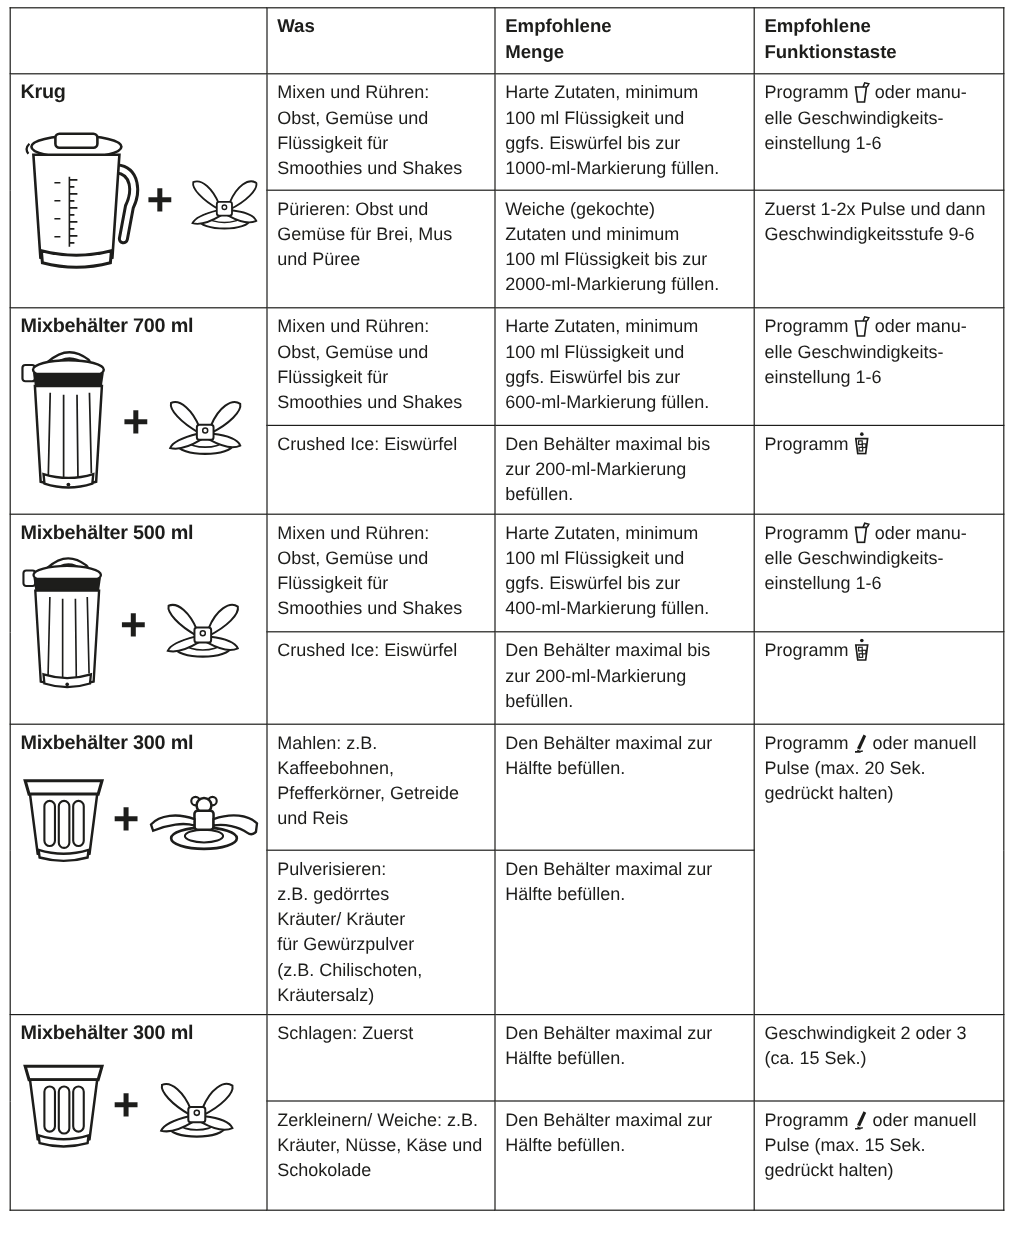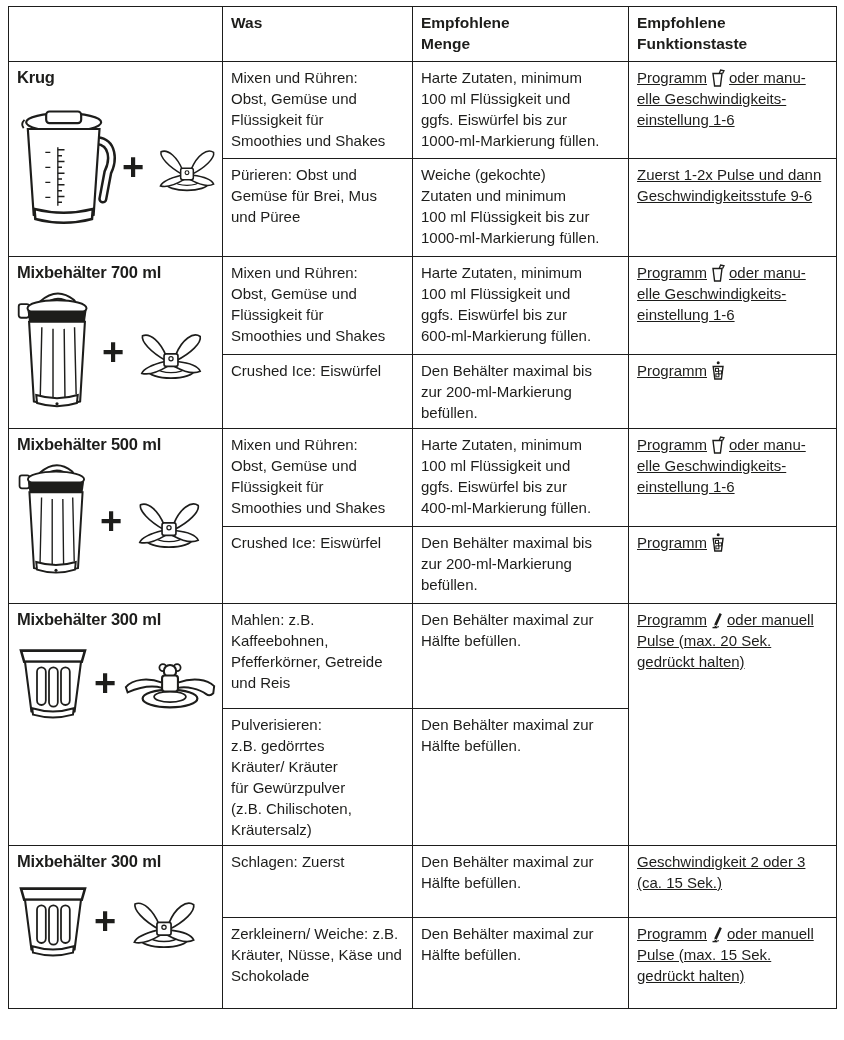--- a/index.html
+++ b/index.html
@@ -34,21 +34,21 @@
   .row-label{font-weight:700;font-size:16.5px;letter-spacing:-0.2px;}
   .figure{display:flex;align-items:center;gap:4px;}
   .fig-r1{margin-top:16px;}
   .fig-r2{margin-top:6px;}
   .fig-r3{margin-top:6px;}
   .fig-r4{margin-top:14px;}
   .fig-r5{margin-top:10px;}
   .plus{font-size:38px;font-weight:700;line-height:30px;margin:0 1px;}
   .figure svg{flex:none;display:block;}
   .inline-icon{display:inline-block;vertical-align:-4px;margin:0 4px;}
-  .taste-seg{white-space:pre-line;text-decoration:underline;}
+  .taste-seg{white-space:pre-line;}
 </style>
 </head>
 <body>
 
 <svg width="0" height="0" style="position:absolute">
   <defs>
     <g id="def-jug">
       <path d="M96,44 C116,46 116,68 109,82 L103,114" fill="none" stroke="#1d1d1b" stroke-width="11" stroke-linecap="round"></path>
       <path d="M96,44 C116,46 116,68 109,82 L103,114" fill="none" stroke="#ffffff" stroke-width="5" stroke-linecap="round"></path>
       <ellipse cx="56" cy="22" rx="45" ry="11" fill="#ffffff" stroke="#1d1d1b" stroke-width="2.6"></ellipse>
@@ -167,21 +167,21 @@
 einstellung 1-6</span>
       </td>
     </tr>
     <tr style="height:98px">
       <td class="pre">Pürieren: Obst und
 Gemüse für Brei, Mus
 und Püree</td>
       <td class="pre">Weiche (gekochte)
 Zutaten und minimum
 100 ml Flüssigkeit bis zur
-1000-ml-Markierung füllen.</td>
+2000-ml-Markierung füllen.</td>
       <td>
         <span class="taste-seg">Zuerst 1-2x Pulse und dann
 Geschwindigkeitsstufe 9-6</span>
       </td>
     </tr>
 
     <tr style="height:98px">
       <td class="img-cell" rowspan="2">
         <div class="row-label">Mixbehälter 700 ml</div>
         <div class="figure fig-r2">

